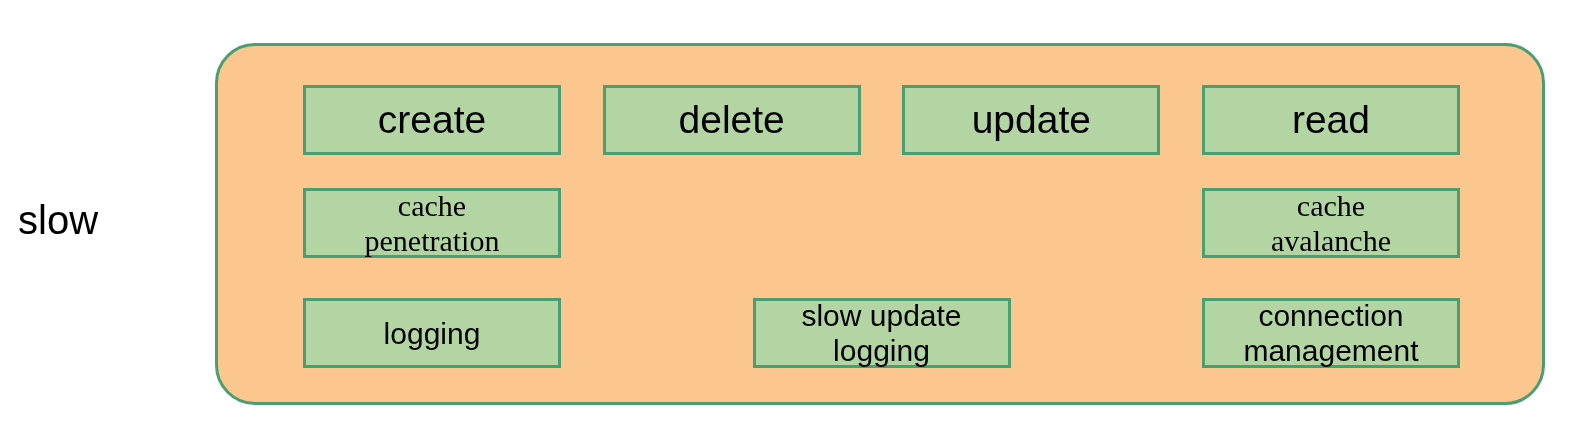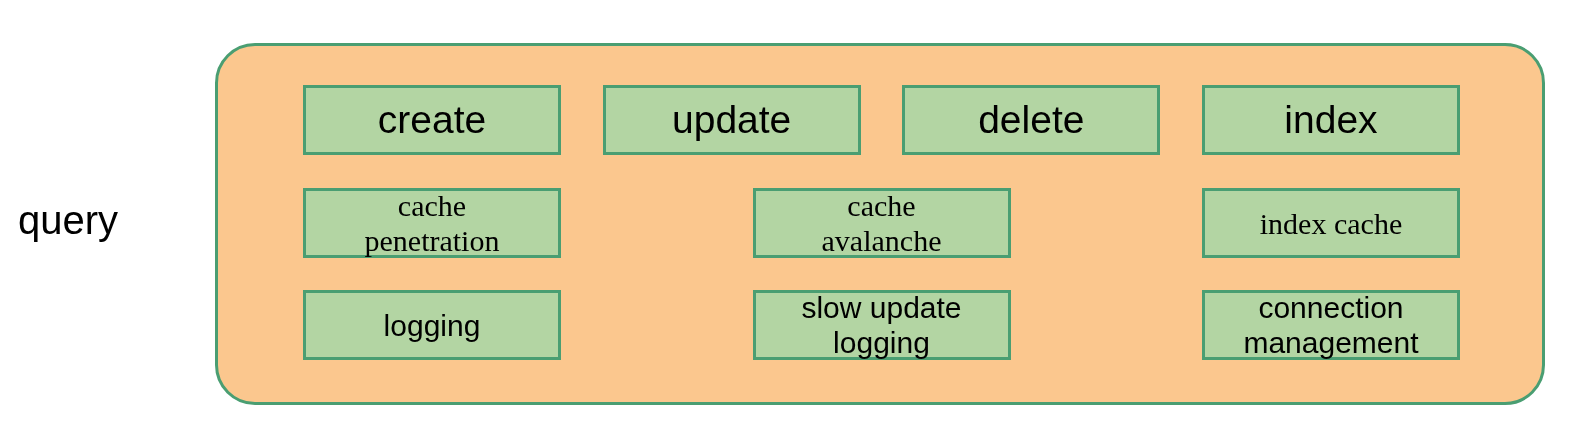--- a/index.html
+++ b/index.html
@@ -40,21 +40,21 @@
   }
   .grid-row {
     position: absolute;
     left: 85px;
     width: 1157px;
     display: flex;
     justify-content: space-between;
   }
   #grid-row-0 { top: 39px; }
   #grid-row-1 { top: 142px; font-family: Liberation Serif, serif; }
-  #grid-row-2 { top: 244px; gap: 44px; }
+  #grid-row-2 { top: 252px; gap: 44px; }
 
   .cell {
     box-sizing: border-box;
     width: 258px;
     height: 70px;
     background: #b3d5a3;
     border: 3px solid #4a9e72;
     display: flex;
     align-items: center;
     justify-content: center;
@@ -74,50 +74,47 @@
   #grid-row-2 .cell-label {
     font-size: 30px;
     line-height: 35px;
   }
 </style>
 </head>
 <body>
 
 <div id="canvas">
 
-  <div id="model-label">query</div>
+  <div id="model-label">slow</div>
 
   <div id="model-container">
 
     <div class="grid-row" id="grid-row-0">
       <div class="cell">
         <span class="cell-label">create</span>
       </div>
       <div class="cell">
+        <span class="cell-label">delete</span>
+      </div>
+      <div class="cell">
         <span class="cell-label">update</span>
       </div>
       <div class="cell">
-        <span class="cell-label">delete</span>
-      </div>
-      <div class="cell">
-        <span class="cell-label">index</span>
+        <span class="cell-label">read</span>
       </div>
     </div>
 
     <div class="grid-row" id="grid-row-1">
       <div class="cell">
         <span class="cell-label">cache
 penetration</span>
       </div>
       <div class="cell">
         <span class="cell-label">cache
 avalanche</span>
-      </div>
-      <div class="cell">
-        <span class="cell-label">index cache</span>
       </div>
     </div>
 
     <div class="grid-row" id="grid-row-2">
       <div class="cell">
         <span class="cell-label">logging</span>
       </div>
       <div class="cell">
         <span class="cell-label">slow update
 logging</span>

